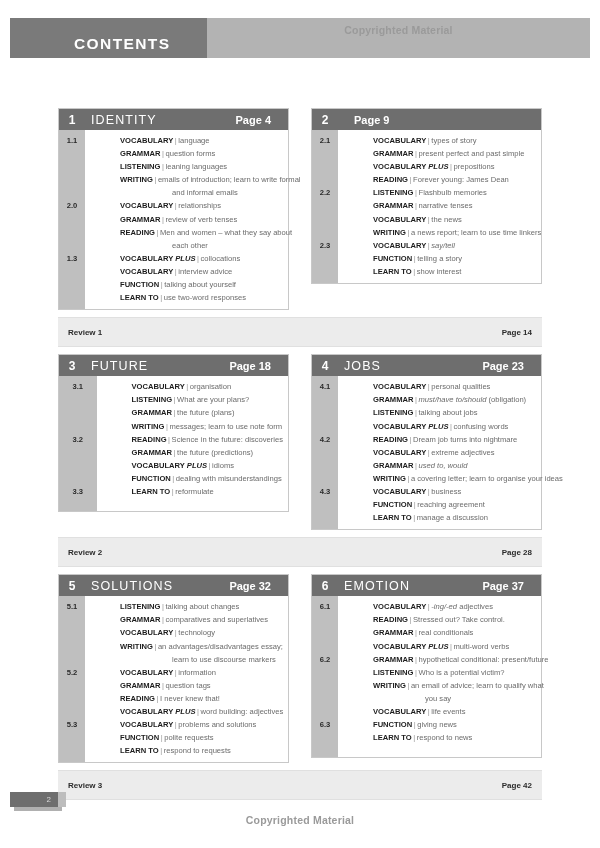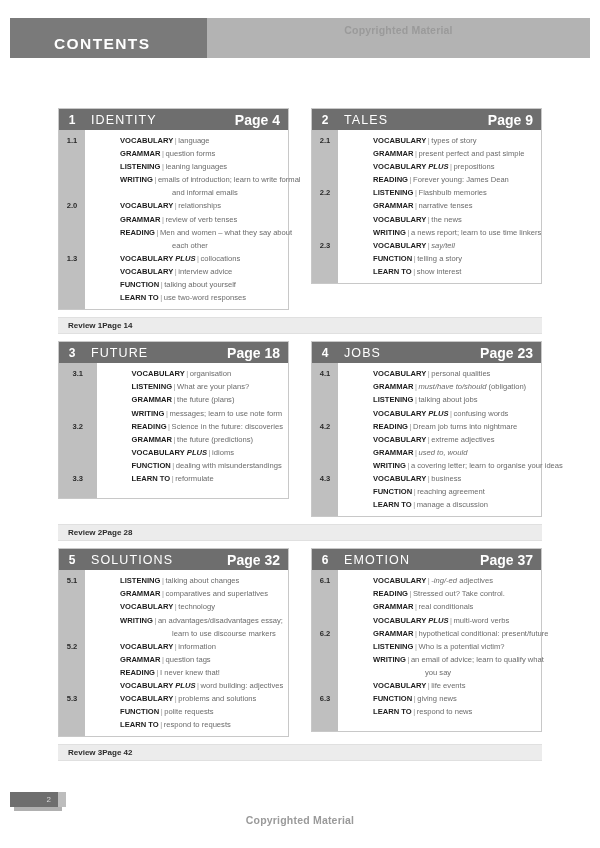--- a/index.html
+++ b/index.html
@@ -31,21 +31,21 @@
     width: 197px;
     height: 40px;
     background: #7a7a7a;
     color: #ffffff;
     font-size: 15.5px;
     font-weight: bold;
     letter-spacing: 1.4px;
     display: flex;
     align-items: flex-end;
     padding-bottom: 5px;
-    padding-left: 44px;
+    padding-left: 64px;
     box-sizing: border-box;
   }
   .watermark-top {
     position: absolute;
     left: 197px;
     top: 1px;
     width: 383px;
     height: 22px;
     color: #9a9a9a;
     font-size: 10.5px;
@@ -96,23 +96,23 @@
     font-size: 12px;
     font-weight: bold;
   }
   .unit-head .title {
     flex: 1;
     font-size: 12.5px;
     letter-spacing: 1.1px;
     padding-left: 6px;
   }
   .unit-head .pg {
-    font-size: 14px;
-    font-weight: bold;
-    padding-right: 8px;
+    font-size: 11px;
+    font-weight: bold;
+    padding-right: 17px;
     white-space: nowrap;
     margin-left: 16px;
   }
 
   .unit-body {
     display: flex;
     flex: 1;
     min-height: 0;
   }
   .lesson-col {
@@ -154,25 +154,25 @@
     font-size: 7.6px;
     line-height: 13.1px;
     color: #6b6b6b;
     padding-left: 52px;
     white-space: nowrap;
   }
 
   
   .review-bar {
     margin: 7px 0 7px 0;
-    height: 17px;
+    height: 30px;
     background: #ececec;
     display: flex;
     align-items: center;
-    justify-content: flex-start;
+    justify-content: space-between;
     padding: 0 10px;
     box-sizing: border-box;
     border-top: 1px solid #e0e0e0;
     border-bottom: 1px solid #e0e0e0;
   }
   .review-bar .rv-label,
   .review-bar .rv-page {
     font-size: 8px;
     font-weight: bold;
     color: #2b2b2b;
@@ -270,21 +270,20 @@
                 <div class="item"><span class="lbl">FUNCTION</span><span class="sep">|</span><span>talking about yourself</span></div>
                 <div class="item"><span class="lbl">LEARN TO</span><span class="sep">|</span><span>use two-word responses</span></div>
               </div>
             </div>
           </div>
         </div>
         <div class="unit-col">
           <div class="unit-card">
             <div class="unit-head">
               <div class="num">2</div>
-              <div class="title">TALES</div>
               <div class="pg">Page 9</div>
             </div>
             <div class="unit-body">
               <div class="lesson-col">
                 <div class="lesson-num">2.1</div>
                 <div class="lesson-num blank">&nbsp;</div>
                 <div class="lesson-num blank">&nbsp;</div>
                 <div class="lesson-num blank">&nbsp;</div>
                 <div class="lesson-num">2.2</div>
                 <div class="lesson-num blank">&nbsp;</div>

